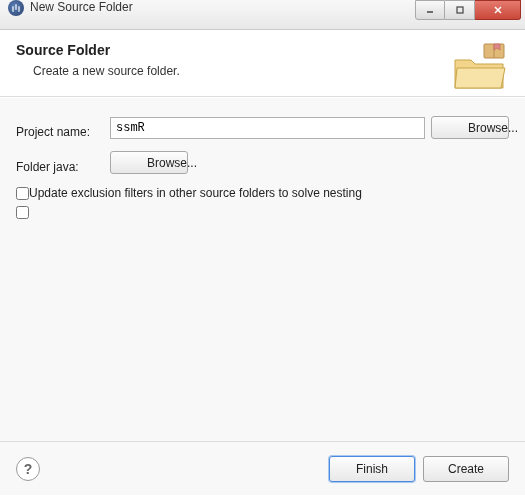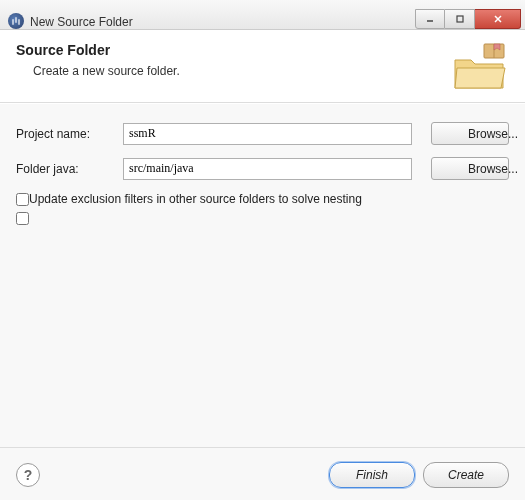--- a/index.html
+++ b/index.html
@@ -9,21 +9,21 @@
       background: #fff;
       width: 525px;
       height: 500px;
       overflow: hidden;
     }
     .titlebar {
       height: 30px;
       background: linear-gradient(to bottom, #f8f8f8, #e8e8e8);
       border-bottom: 1px solid #ccc;
       display: flex;
-      align-items: flex-end;
+      align-items: flex-start;
       padding: 0 0 0 8px;
       position: relative;
     }
     .titlebar-icon {
       width: 16px;
       height: 16px;
       margin-right: 6px;
       background: radial-gradient(circle at 40% 40%, #5a7fb8, #2a3f6a);
       border-radius: 50%;
       position: relative;
@@ -56,49 +56,49 @@
     .tbtn.close {
       width: 46px;
       background: linear-gradient(to bottom, #e67a6f, #c9483a);
       border-color: #a03028;
       color: #fff;
       border-radius: 0 0 3px 0;
     }
     .tbtn svg { width: 10px; height: 10px; }
     .header {
       background: #fff;
-      padding: 12px 16px 10px 16px;
+      padding: 12px 16px 4px 16px;
       display: flex;
       align-items: flex-start;
       justify-content: space-between;
       border-bottom: 1px solid #ddd;
     }
     .header-text h2 { font-size: 14px; font-weight: bold; color: #222; margin-bottom: 6px; }
     .header-text p { font-size: 12px; color: #333; margin-left: 17px; }
     .header-icon { width: 60px; height: 50px; }
     .content {
       padding: 18px 16px 10px 16px;
       background: #f8f8f8;
       height: calc(100% - 30px - 72px - 54px);
       border-top: 1px solid #fff;
     }
     .form-row {
       display: flex;
-      align-items: center;
+      align-items: flex-end;
       margin-bottom: 12px;
-      gap: 19px;
+      gap: 6px;
     }
     .form-row label { width: 88px; color: #222; }
     .form-row input[type="text"] {
       flex: 1;
       height: 22px;
       padding: 2px 5px;
       border: 1px solid #b0b0b0;
       background: #fff;
-      font-family: Liberation Serif, serif;
+      font-family: Liberation Mono, monospace;
       font-size: 12px;
       outline: none;
     }
     .browse-btn {
       width: 78px;
       height: 23px;
       background: linear-gradient(to bottom, #fdfdfd, #e8e8e8);
       border: 1px solid #a8a8a8;
       border-radius: 3px;
       font-family: inherit;
@@ -138,26 +138,25 @@
       font-size: 14px;
       font-weight: bold;
       cursor: pointer;
     }
     .footer-spacer { flex: 1; }
     .footer-btn {
       width: 86px;
       height: 26px;
       background: linear-gradient(to bottom, #fdfdfd, #e8e8e8);
       border: 1px solid #a0a0a0;
-      border-radius: 12px;
+      border-radius: 3px;
       font-family: inherit;
       font-size: 12px;
       color: #222;
       cursor: pointer;
-      font-style: italic;
     }
     .footer-btn.primary {
       border: 1px solid #4a8be0;
       box-shadow: 0 0 0 1px rgba(90,150,230,0.5);
     }
   </style>
 </head>
 <body>
 
 <div class="titlebar">
@@ -200,21 +199,20 @@
 </div>
 
 <div class="content">
   <div class="form-row">
     <label>Project name:</label>
     <input type="text" value="ssmR" style="">
     <button class="browse-btn">Browse...</button>
   </div>
   <div class="form-row">
     <label>Folder java:</label>
-    <input type="text" value="src/main/java" style="">
     <button class="browse-btn">Browse...</button>
   </div>
   <div class="check-row">
     <input type="checkbox" id="cb1" style="">
     <label for="cb1">Update exclusion filters in other source folders to solve nesting</label>
   </div>
   <div class="check-row">
     <input type="checkbox" id="cb2" style="">
   </div>
 </div>

